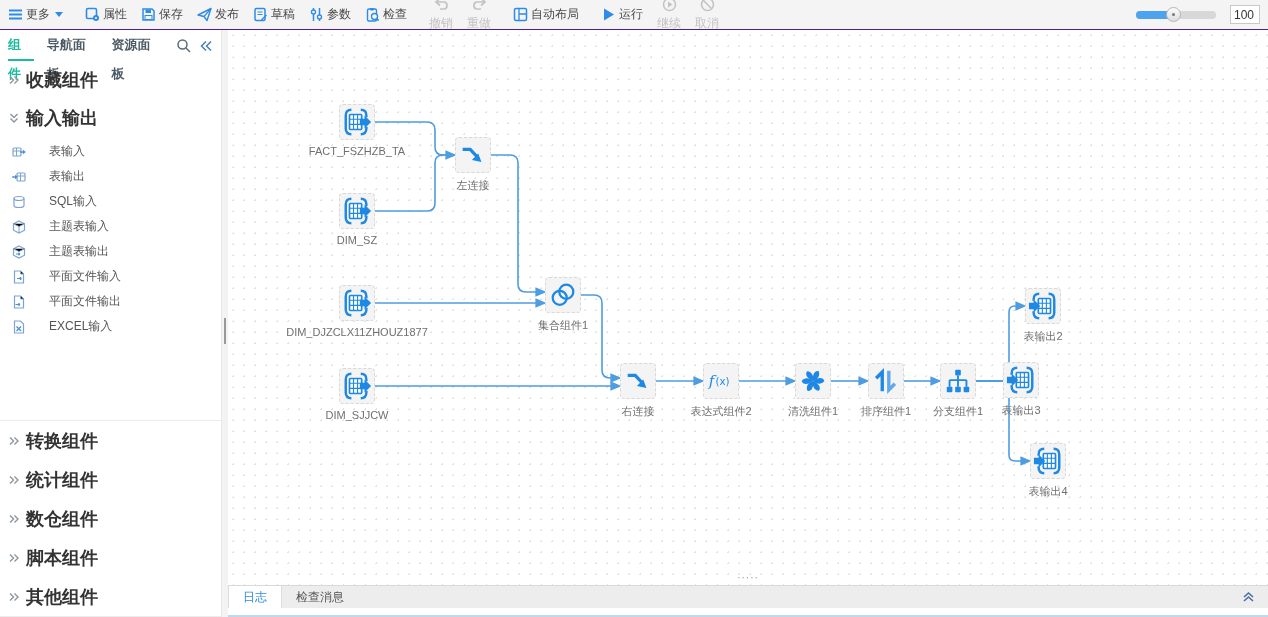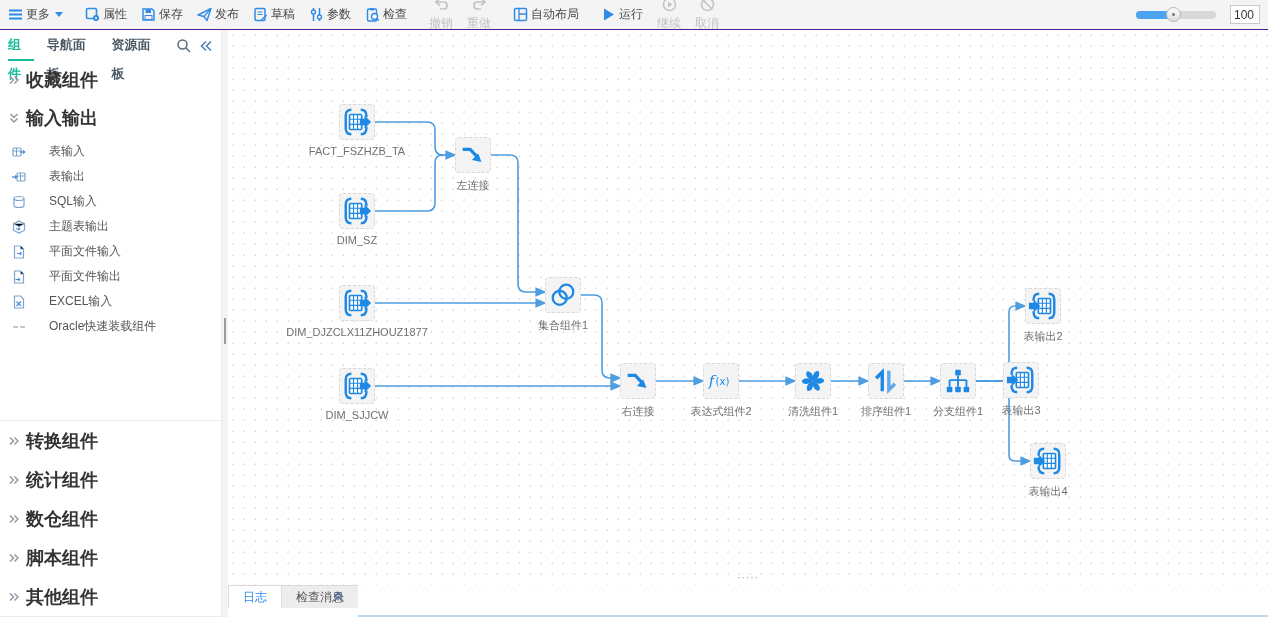--- a/index.html
+++ b/index.html
@@ -53,21 +53,21 @@
       background-image:radial-gradient(#e2e2e2 1px, transparent 1px); background-size:11px 11px; overflow:hidden; }
   .edges { position:absolute; left:0; top:0; width:1040px; height:553px; }
 
   .node { position:absolute; width:36px; height:36px; background:#f4f4f4; border:1px dashed #d8d8d8; border-radius:4px;
       display:flex; align-items:center; justify-content:center; cursor:move; }
   .node svg { width:30px; height:30px; display:block; }
   .nlabel { position:absolute; top:40px; left:50%; transform:translateX(-50%); white-space:nowrap; font-size:11px; color:#6f6f6f; }
   .hdots { position:absolute; bottom:2px; left:50%; transform:translateX(-50%); color:#9a9a9a; font-size:10px; letter-spacing:1px; cursor:row-resize; }
 
   
-  .bottom-panel { flex:none; height:32px; display:flex; }
+  .bottom-panel { flex:none; height:32px; display:flex; flex-direction:column; }
   .btabbar { height:23px; background:#ededed; border-top:1px solid #d9d9d9; display:flex; align-items:stretch; position:relative; flex:none; }
   .btab { padding:0 14px; display:flex; align-items:center; color:#555; cursor:pointer; font-size:12px; }
   .btab.active { background:#fff; color:#2E8BE6; border-left:1px solid #ddd; border-right:1px solid #ddd; }
   .bexpand { position:absolute; right:12px; top:3px; cursor:pointer; }
   .bcontent { flex:1; background:#fff; border-bottom:2px solid #bcd9f0; }
 </style>
 </head>
 <body>
 
 <div class="app">
@@ -270,20 +270,29 @@
                 <ellipse cx="7" cy="3.5" rx="5" ry="2" stroke="#7da4cf" stroke-width="1.2" fill="#fff"></ellipse>
                 <path d="M2,3.5 V10.5 Q2,12.5 7,12.5 Q12,12.5 12,10.5 V3.5" stroke="#7da4cf" stroke-width="1.2" fill="none"></path>
               </svg>
             </span>
           <span>SQL输入</span>
         </div>
         <div class="ioitem">
           <span class="mini">
               <svg viewBox="0 0 14 14">
                 <path d="M7,1 L12.5,3.8 V10.2 L7,13 L1.5,10.2 V3.8 Z" stroke="#7da4cf" stroke-width="1.2" fill="#fff"></path>
+                <path d="M1.5,3.8 L7,6.6 L12.5,3.8 M7,6.6 V13" stroke="#7da4cf" stroke-width="1"></path>
+              </svg>
+            </span>
+          <span>主题表输入</span>
+        </div>
+        <div class="ioitem">
+          <span class="mini">
+              <svg viewBox="0 0 14 14">
+                <path d="M7,1 L12.5,3.8 V10.2 L7,13 L1.5,10.2 V3.8 Z" stroke="#7da4cf" stroke-width="1.2" fill="#fff"></path>
                 <path d="M1.5,3.8 L7,6.6 L12.5,3.8" stroke="#7da4cf" stroke-width="1"></path>
                 <path d="M4,9 H8 M8,9 l-1.5,-1.2 M8,9 l-1.5,1.2" stroke="#4d8fd6" stroke-width="1.1" fill="none"></path>
               </svg>
             </span>
           <span>主题表输出</span>
         </div>
         <div class="ioitem">
           <span class="mini">
               <svg viewBox="0 0 14 14">
                 <path d="M2.5,1 H8.5 L11.5,4 V13 H2.5 Z" stroke="#7da4cf" stroke-width="1.2" fill="#fff"></path>
@@ -304,28 +313,20 @@
           <span>平面文件输出</span>
         </div>
         <div class="ioitem">
           <span class="mini">
               <svg viewBox="0 0 14 14">
                 <path d="M2.5,1 H8.5 L11.5,4 V13 H2.5 Z" stroke="#7da4cf" stroke-width="1.2" fill="#fff"></path>
                 <path d="M4.5,6.5 L9,11 M9,6.5 L4.5,11" stroke="#4d8fd6" stroke-width="1.3"></path>
               </svg>
             </span>
           <span>EXCEL输入</span>
-        </div>
-        <div class="ioitem">
-          <span class="mini">
-              <svg viewBox="0 0 14 14">
-                <path d="M1,7 H6 M8,7 H13" stroke="#b0b8bf" stroke-width="1.4"></path>
-              </svg>
-            </span>
-          <span>Oracle快速装载组件</span>
         </div>
       </div>
 
       <div class="sb-bottom">
         <div class="section-h">
           <span class="chev">
               <svg viewBox="0 0 12 12">
                 <path d="M2,2.5 L5.5,6 L2,9.5 M6.5,2.5 L10,6 L6.5,9.5" stroke="#8a97a0" stroke-width="1.4" fill="none"></path>
               </svg>
             </span>

